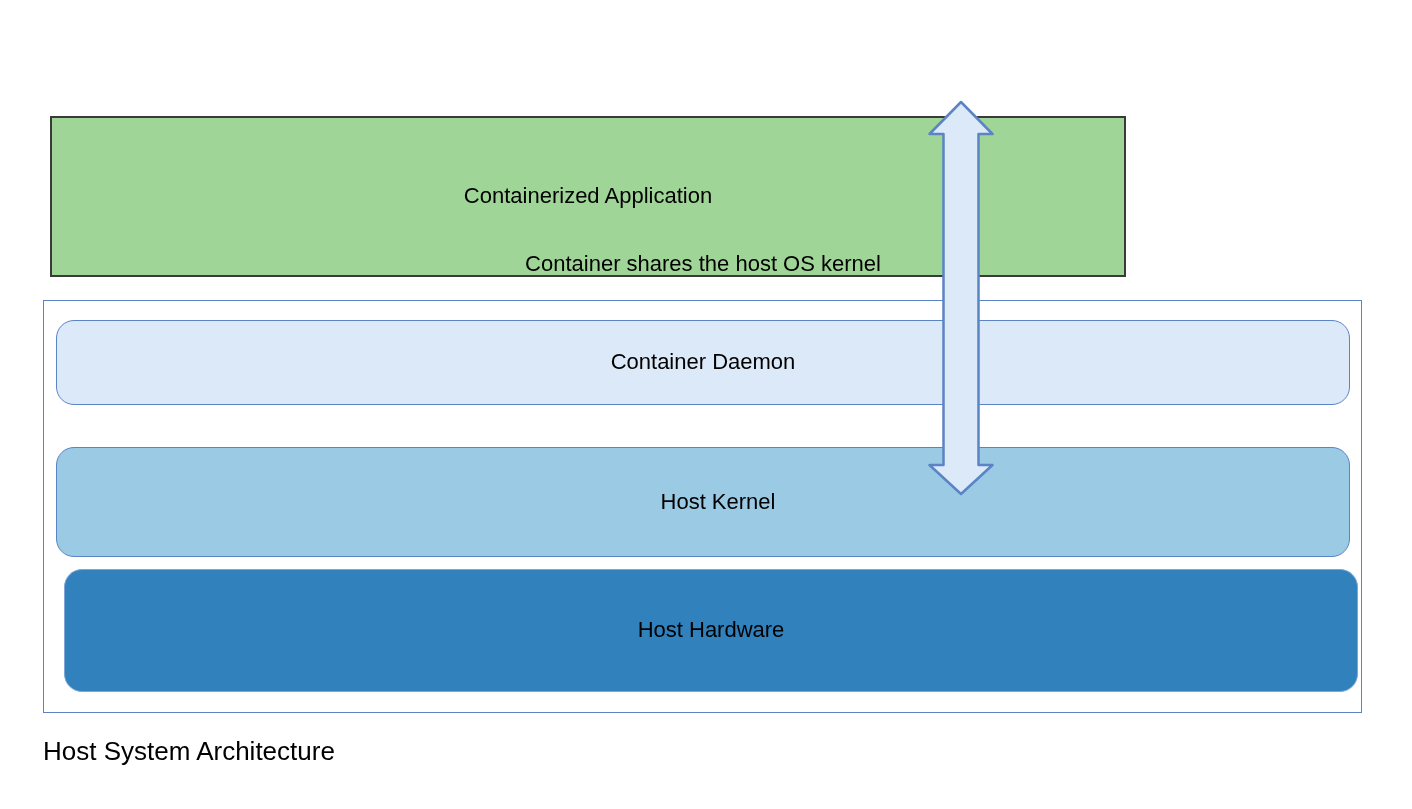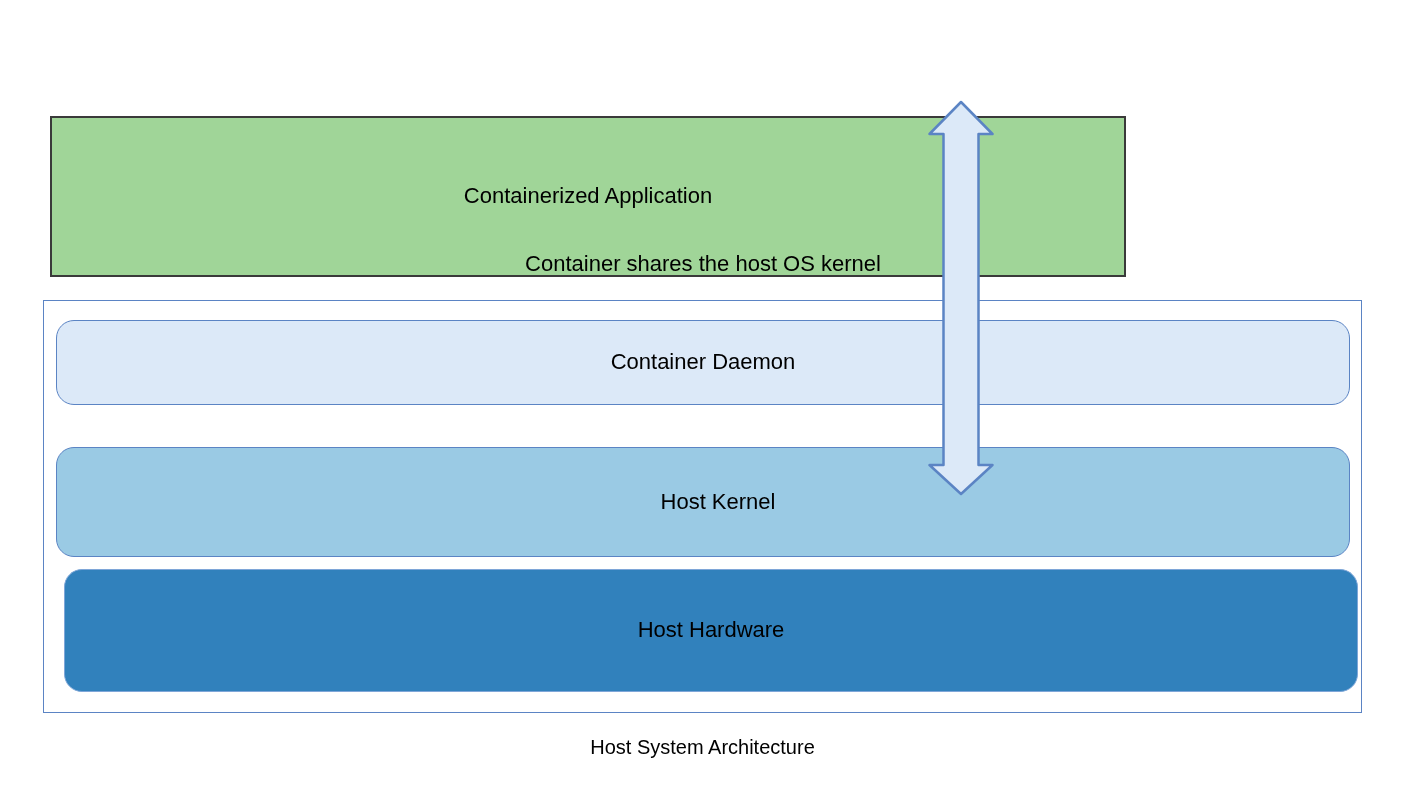--- a/index.html
+++ b/index.html
@@ -53,22 +53,21 @@
     border: 1.5px solid #5b84c4;
     border-radius: 18px;
   }
   .daemon   { top: 320px; height: 85px; }
   .kernel   { top: 447px; height: 110px; }
   .hardware { top: 569px; height: 123px; border-color: #7ea6d8; margin-left: 8px; }
 
   .caption {
     left: 43px; top: 736px;
     width: 1319px; height: 28px;
-    font-size: 20px;
-    text-align: center;
+    font-size: 26px;
   }
 
   .arrow-svg {
     left: 925px; top: 98px;
     width: 72px; height: 400px;
   }
 </style>
 </head>
 <body>
 

